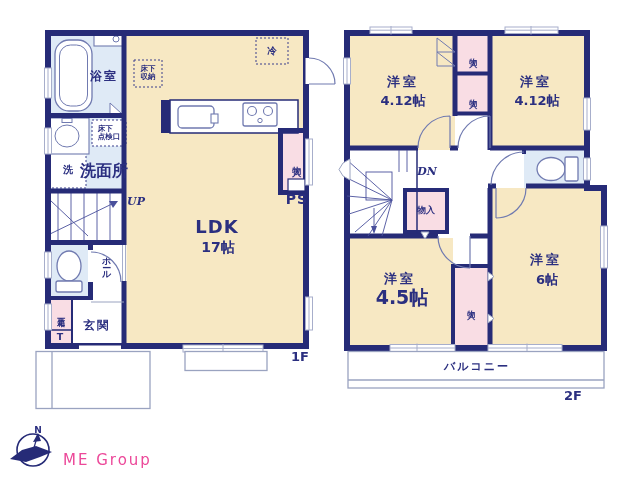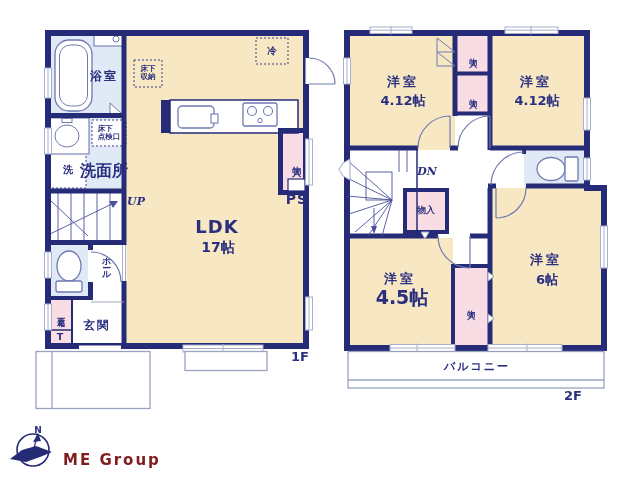--- a/index.html
+++ b/index.html
@@ -4,21 +4,21 @@
 <style>
   html,body{margin:0;padding:0;background:#fff;}
   #canvas{position:relative;width:640px;height:480px;background:#ffffff;overflow:hidden;
           font-family:"DejaVu Sans",sans-serif;}
   #plan-svg{position:absolute;left:0;top:0;}
   .lbl{position:absolute;transform:translate(-50%,-50%);color:#2b2f80;white-space:nowrap;
        line-height:1.05;text-align:center;font-weight:bold;}
   .vert{writing-mode:vertical-rl;text-orientation:upright;letter-spacing:1px;}
   .two-line{display:flex;flex-direction:column;align-items:flex-start;font-weight:bold;}
   .serif-it{font-family:"DejaVu Serif",serif;font-style:italic;font-weight:bold;}
-  .brand{color:#7f1d1d;font-weight:bold;letter-spacing:2px;transform:translate(0,-50%);}
+  .brand{color:#ec4899;font-weight:normal;letter-spacing:2px;transform:translate(0,-50%);}
   .sp3{letter-spacing:3px;}
 </style>
 </head>
 <body>
 
 <div id="canvas">
 
 <svg id="plan-svg" width="640" height="480" viewBox="0 0 640 480">
 
   <g>

